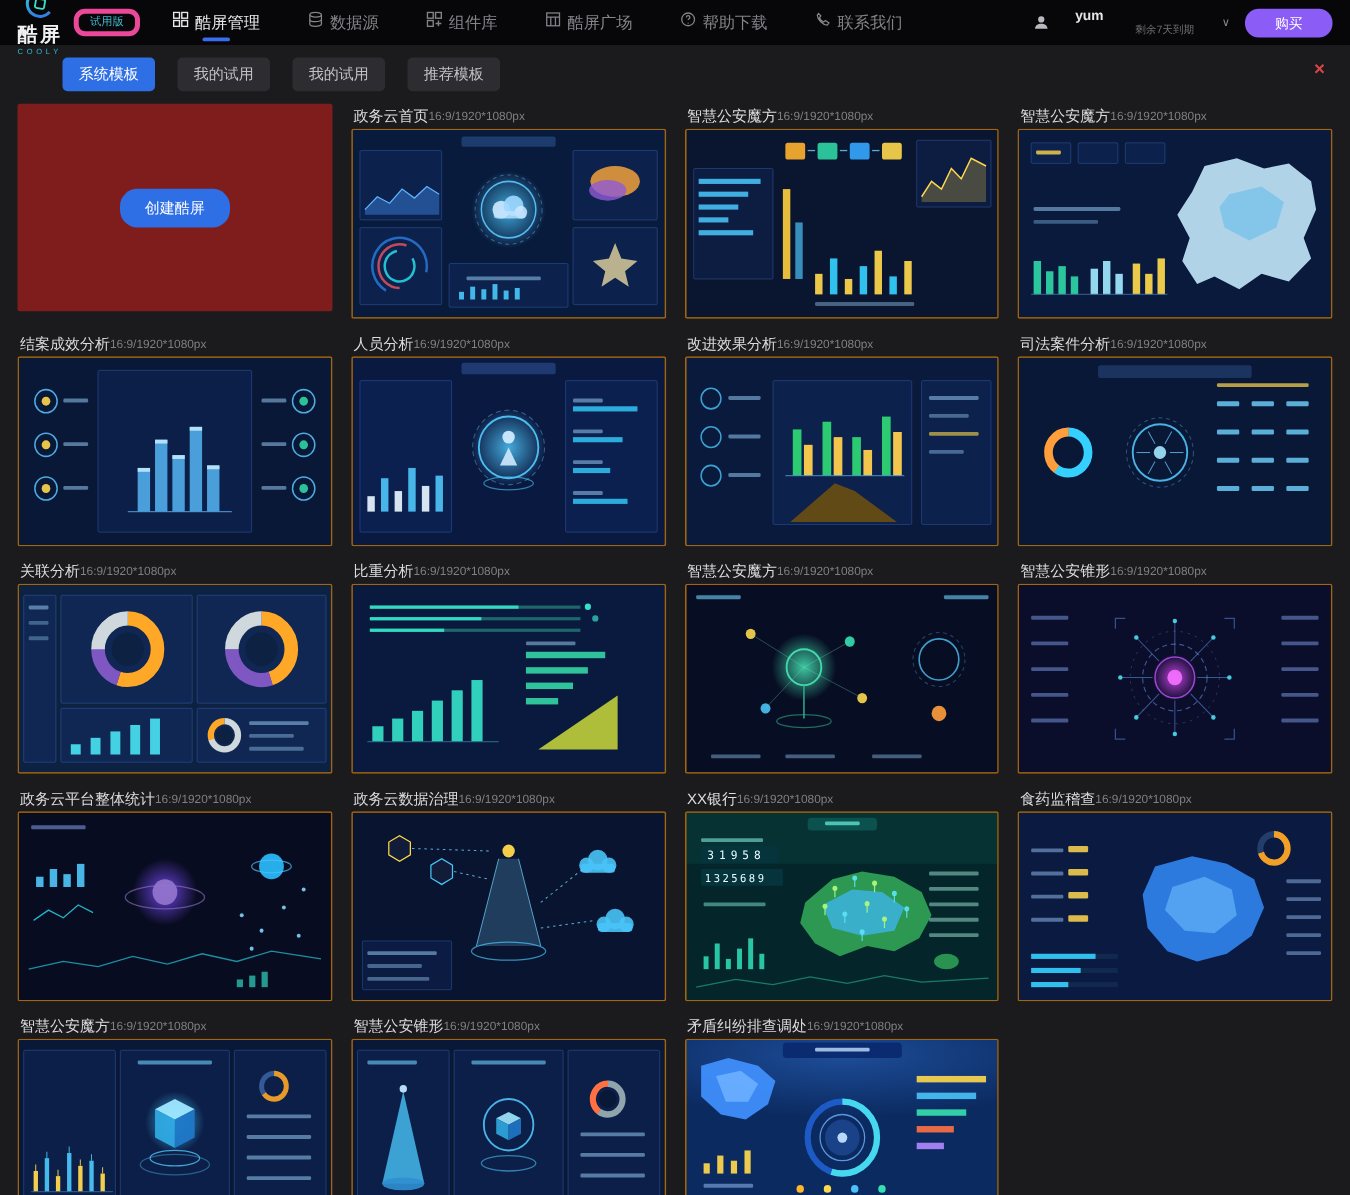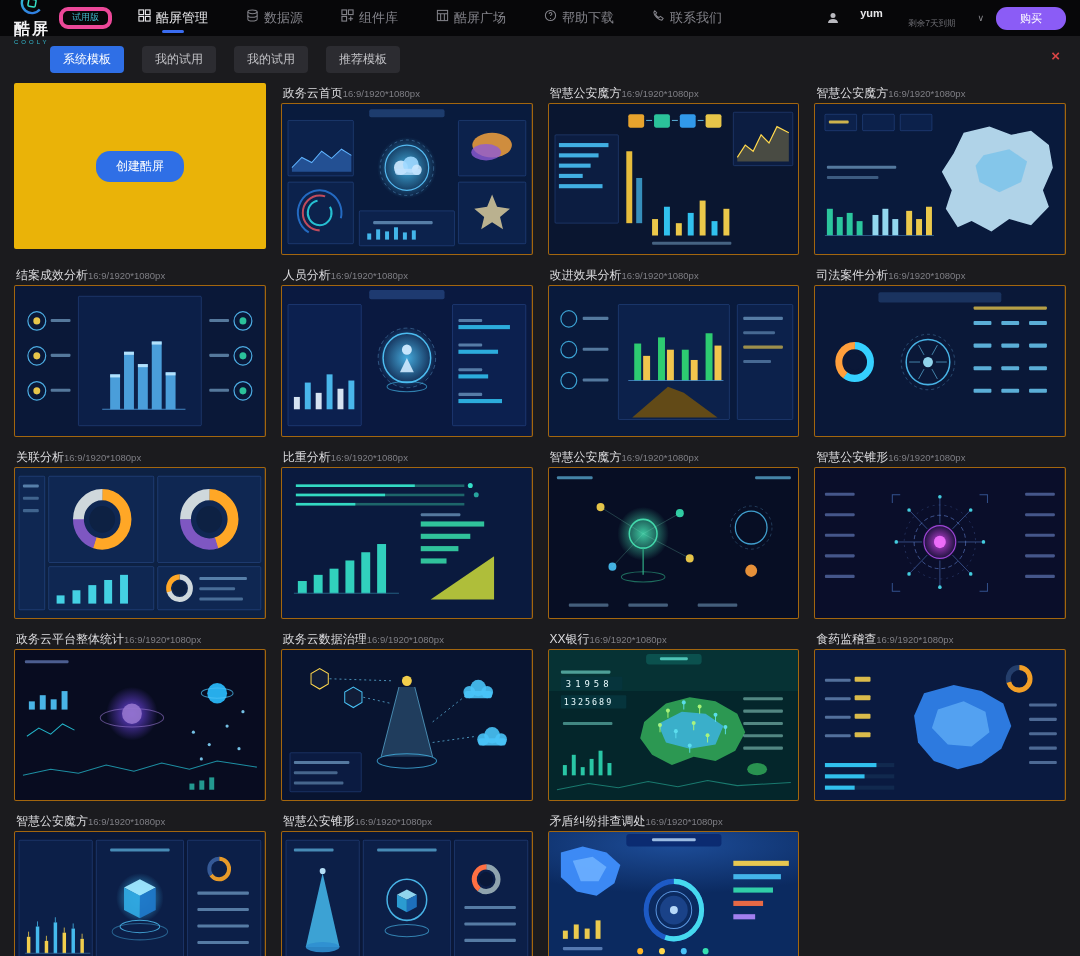--- a/index.html
+++ b/index.html
@@ -41,21 +41,21 @@
   .tab.active { background:#2f6fe6; color:#fff; }
   .close-btn { position:absolute; right:20px; top:12px; color:#d84545; font-size:15px; font-weight:bold; cursor:pointer; line-height:1; }
   
   .grid { display:grid; grid-template-columns:repeat(4,1fr); column-gap:15px; row-gap:10px; padding:2px 14px 8px; }
   .card { display:flex; flex-direction:column; }
   .card-head { display:flex; justify-content:flex-start; align-items:center; height:20px; padding:0 2px; }
   .card-title { font-size:12px; color:#dcdcdf; white-space:nowrap; }
   .card-size { font-size:9.5px; color:#7f7f85; }
   .thumb { height:152px; border-radius:2px; overflow:hidden; background:#a16207; cursor:pointer; border:1px solid rgba(255,255,255,0.03); }
   .thumb svg { width:100%; height:100%; display:block; }
-  .create-card { height:166px; background:#eab308; border-radius:2px; display:flex; align-items:center; justify-content:center; }
+  .create-card { height:166px; background:#7f1d1d; border-radius:2px; display:flex; align-items:center; justify-content:center; }
   .create-btn { background:#2f6fe6; color:#fff; border:none; border-radius:14px; font-size:12px; padding:7px 20px; cursor:pointer; }
 </style>
 </head>
 <body>
 
 <div class="topbar">
   <div class="logo">
     <span class="logo-icon">
       <svg viewBox="0 0 26 26">
         <defs>

